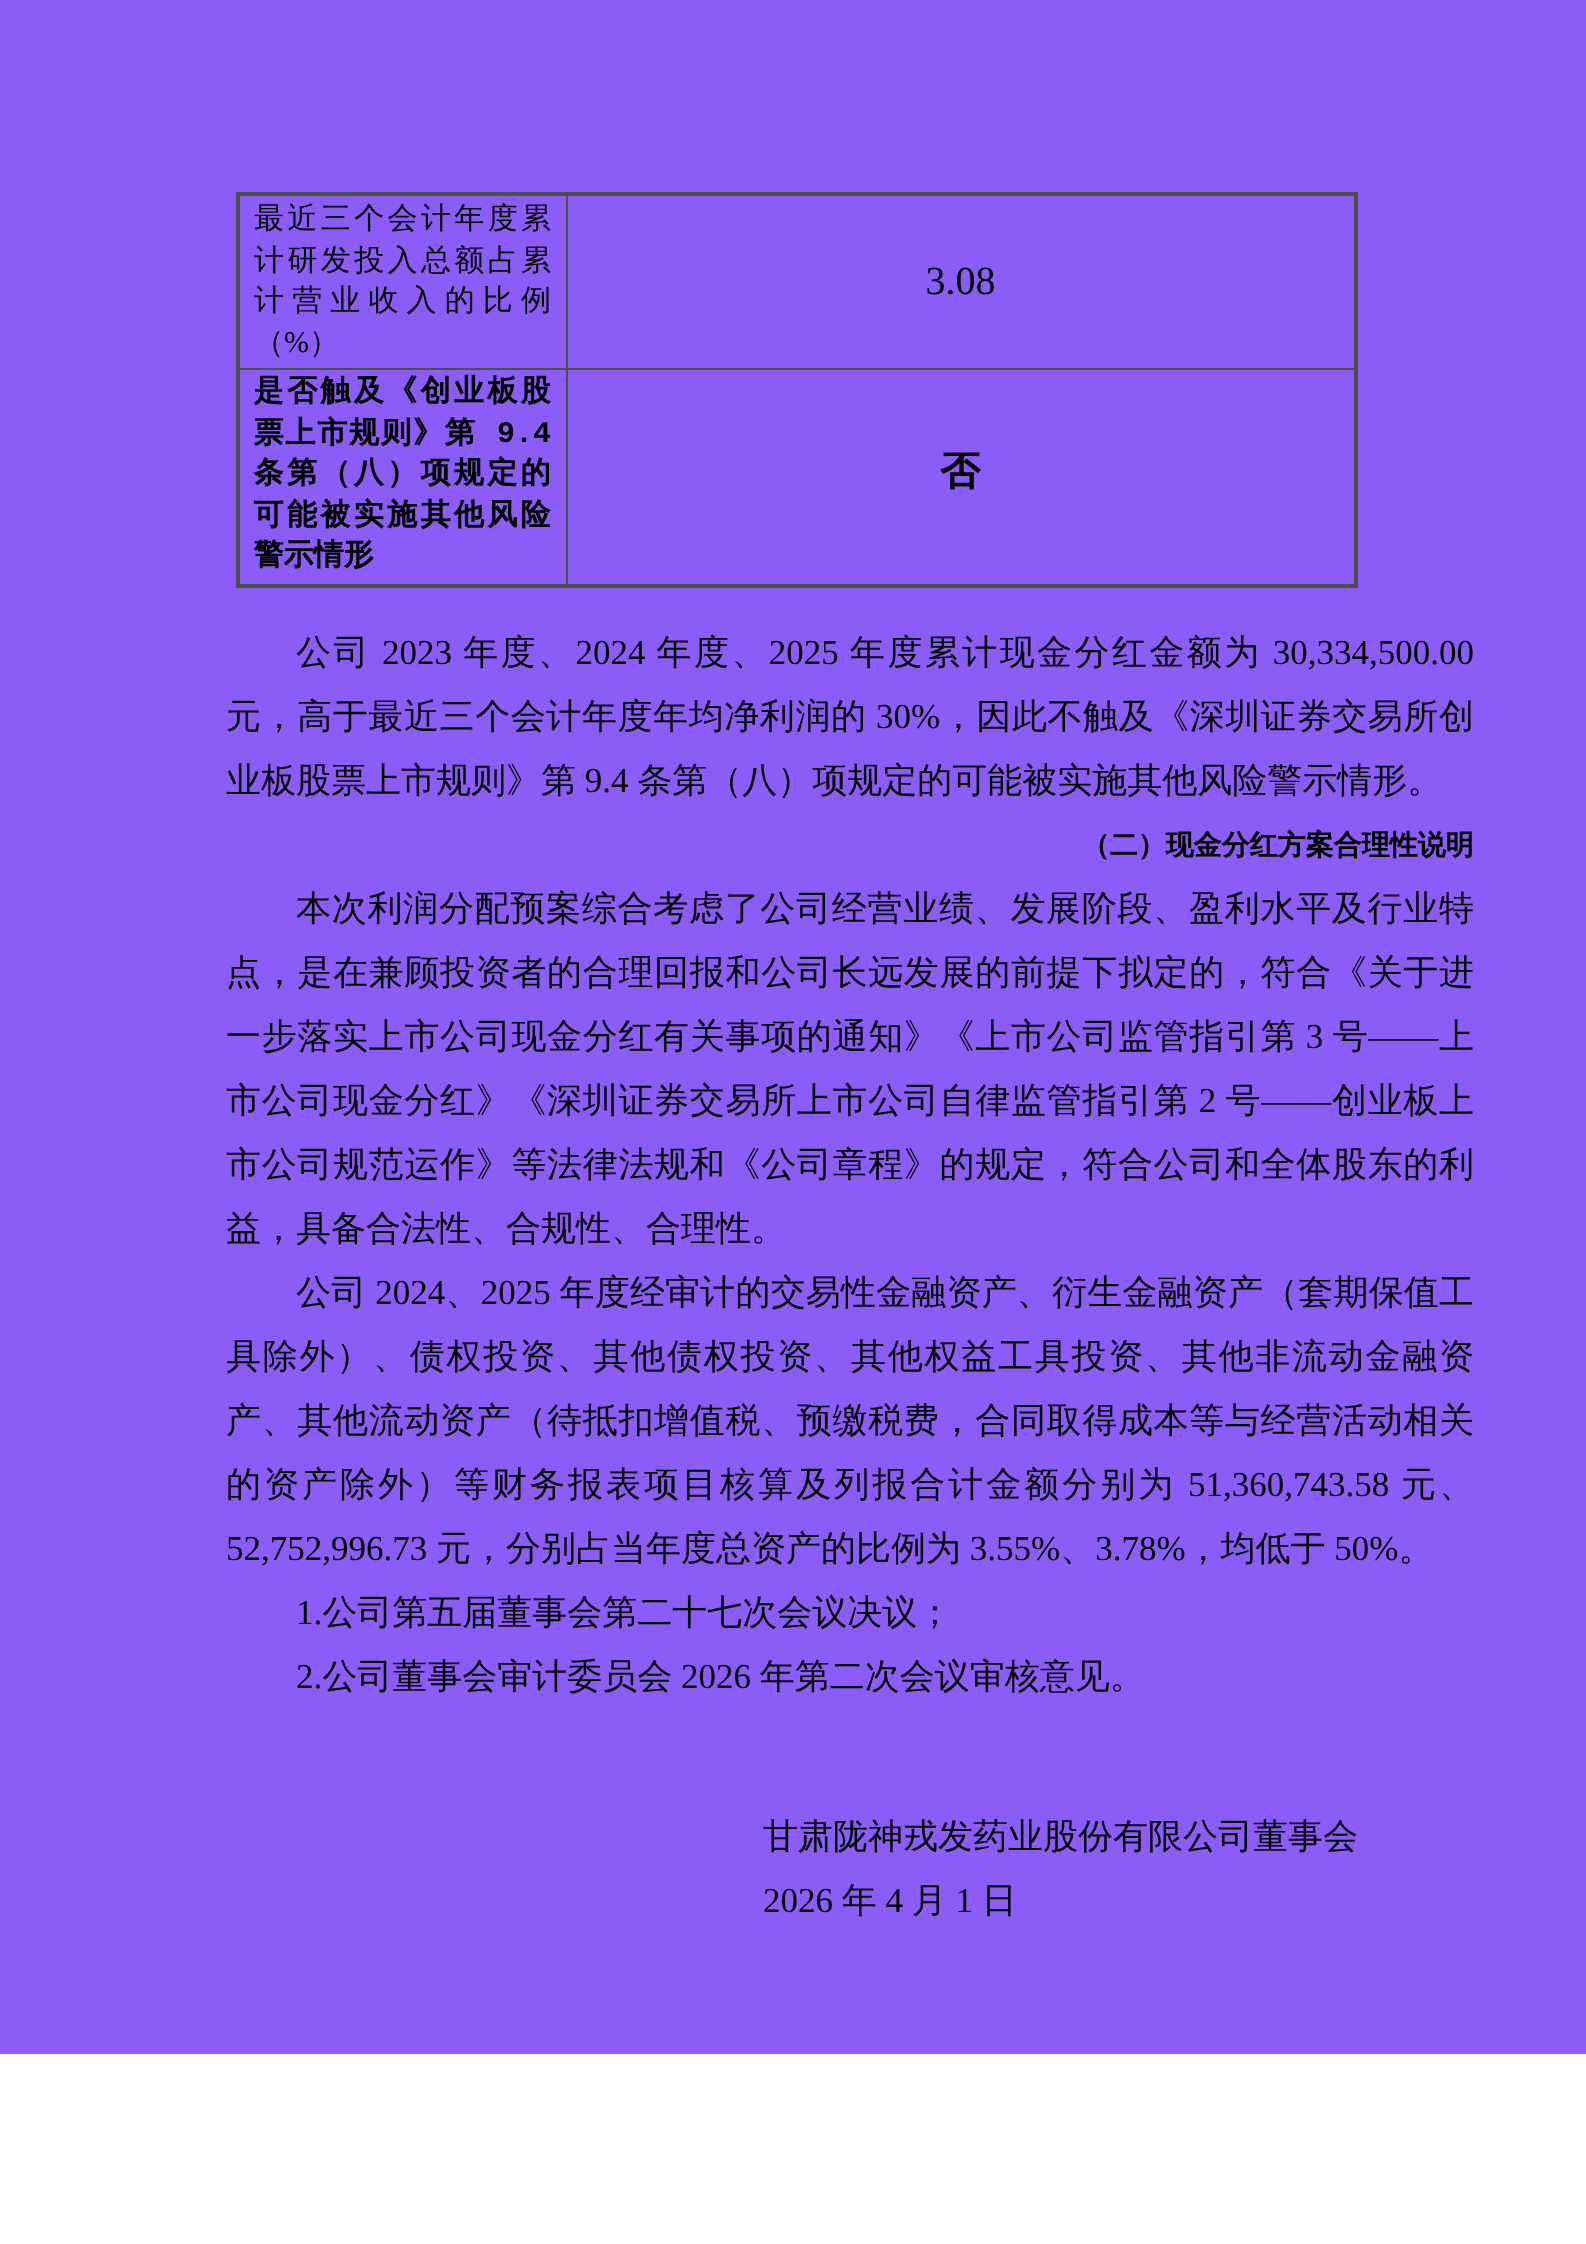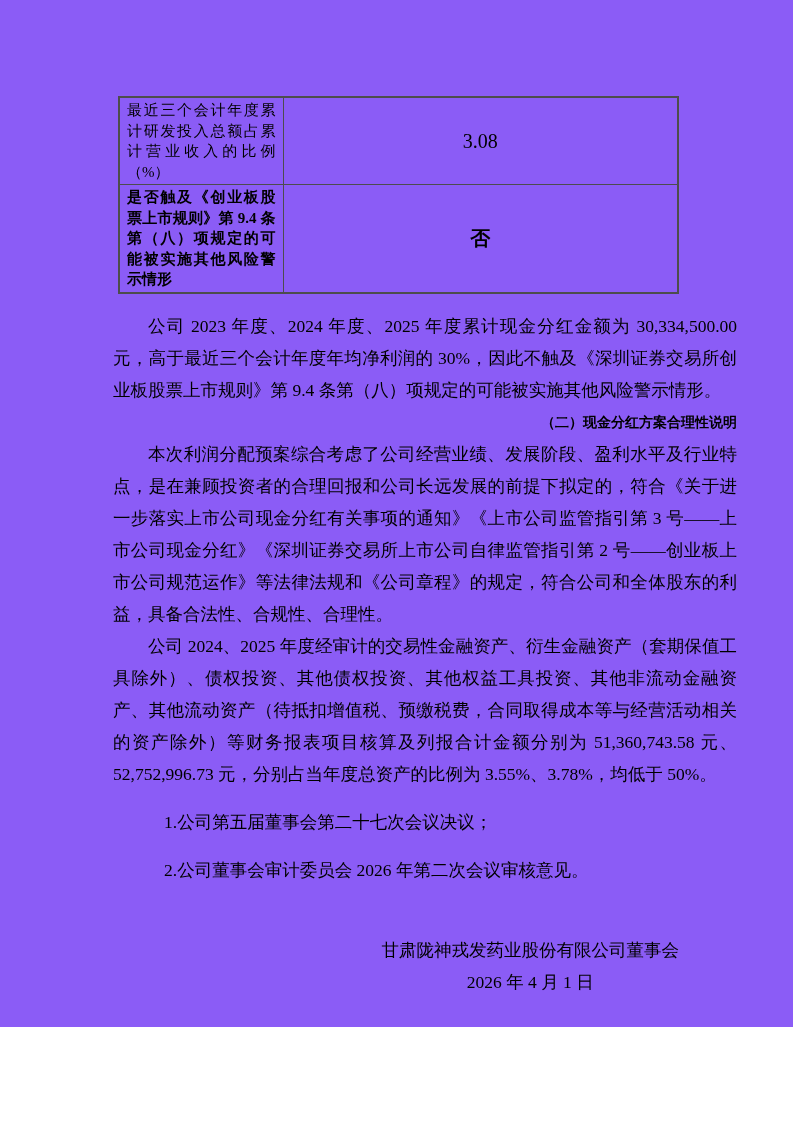--- a/index.html
+++ b/index.html
@@ -41,40 +41,40 @@
   }
   td.cell-value {
     text-align: center;
     vertical-align: middle;
     font-size: 20px;
     line-height: 20px;
   }
   tr.row-rd { height: 62px; }
   tr.row-warning { height: 83px; }
   tr.row-warning td {
-    font-family: Liberation Serif, serif;
+    font-family: Liberation Mono, monospace;
     font-weight: bold;
   }
   p.body-para { margin: 0; text-indent: 2em; }
   p.first-after-table { margin-top: 16px; }
   h3.doc-heading {
     margin: 0;
     font-size: 14px;
     line-height: 32px;
     text-indent: 2em;
     text-align: right;
     font-family: "Liberation Sans", "DejaVu Sans", sans-serif;
     font-weight: bold;
   }
-  p.doc-item { margin: 16px; text-indent: 2em; text-align: left; }
+  p.doc-item { margin: 0; text-indent: 2em; text-align: left; }
   p.closing-line { margin: 26px 0 0 0; text-indent: 2em; text-align: left; }
   .signature-block {
     width: max-content;
     margin: 48px 58px 0 auto;
-    text-align: center;
+    text-align: left;
   }
   .sig-line { line-height: 32px; white-space: nowrap; }
 </style>
 </head>
 <body>
 
 <div class="page">
   <div class="content">
 
     <table class="risk-table">

